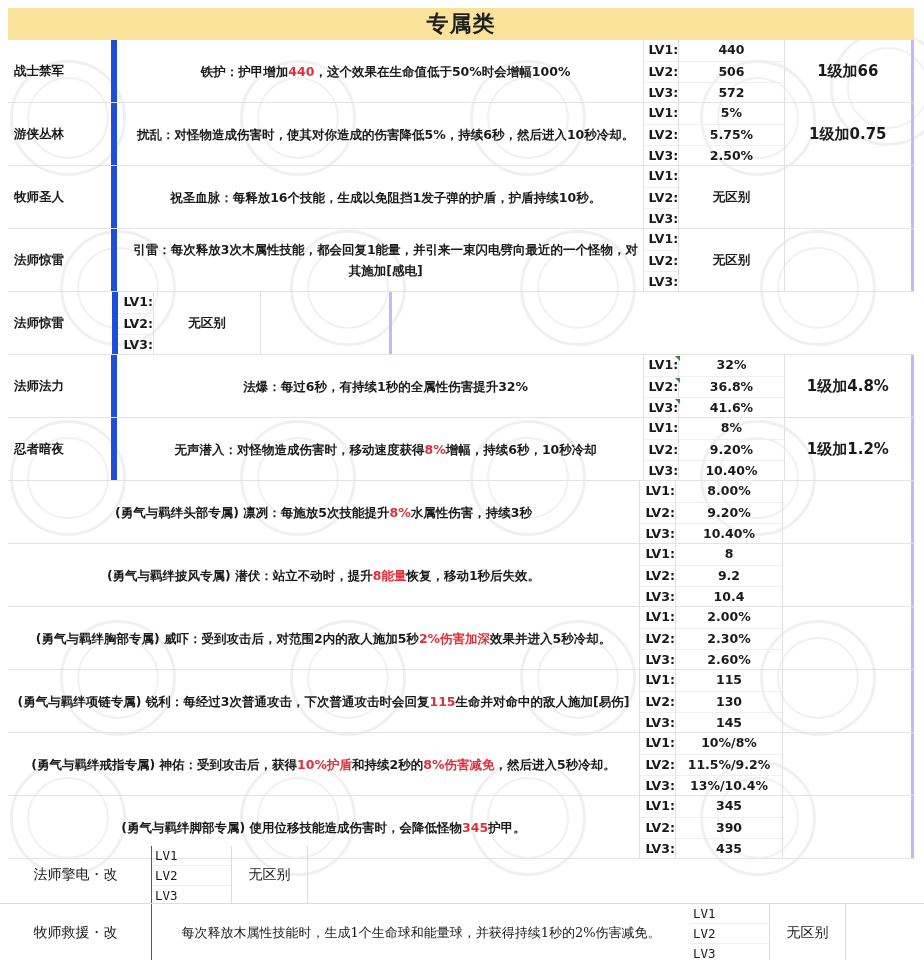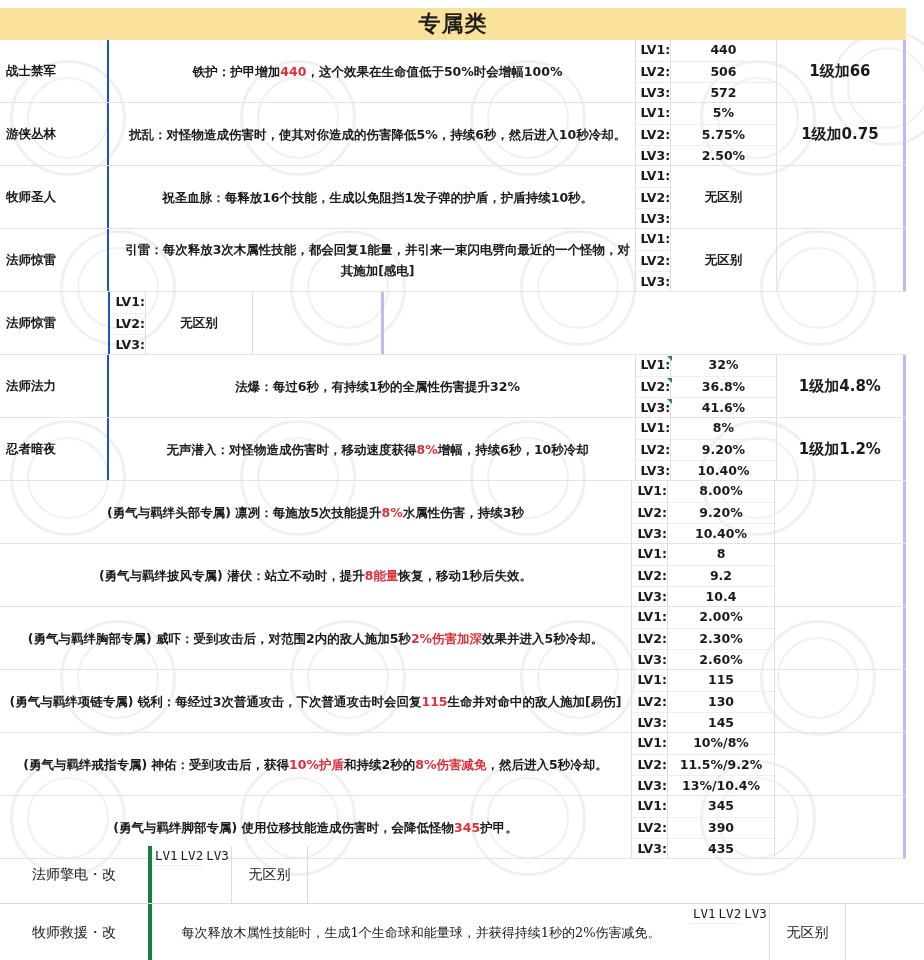--- a/index.html
+++ b/index.html
@@ -1,45 +1,45 @@
 <!DOCTYPE html>
 <html><head>
 <meta charset="utf-8">
 <style>
   html, body { margin:0; padding:0; background:#ffffff; }
   body { width:924px; height:960px; position:relative; overflow:hidden;
          font-family:"DejaVu Sans", "Liberation Sans", sans-serif; color:#1a1a1a; }
   .wm { position:absolute; border:3px solid rgba(200,200,200,0.28); border-radius:50%;
         width:110px; height:110px; pointer-events:none; }
   .wm::after { content:""; position:absolute; inset:14px; border:2px solid rgba(200,200,200,0.25); border-radius:50%; }
-  .sheet { position:absolute; left:0; top:8px; width:906px; }
+  .sheet { position:absolute; left:8px; top:8px; width:906px; }
   .title-bar { height:32px; background:#fbe29a; display:flex; align-items:center; justify-content:center;
                font-weight:bold; font-size:22px; color:#1f1f1f; letter-spacing:1px; }
   .row { display:flex; border-bottom:1px solid #e4e4e4; position:relative; }
-  .c-name { width:110px; display:flex; align-items:center; padding-left:6px; font-weight:bold; font-size:12.5px; box-sizing:border-box; border-right:2px solid #1d4ed8; }
+  .c-name { width:110px; display:flex; align-items:center; padding-left:6px; font-weight:bold; font-size:12.5px; box-sizing:border-box; border-right:6px solid #1d4ed8; }
   .c-desc { width:522px; display:flex; align-items:center; justify-content:center; text-align:center;
             font-weight:bold; font-size:12.5px; line-height:21px; padding:0 4px; box-sizing:border-box; border-right:1px solid #e0e0e0;margin-left:12px; }
   .c-desc.wide { width:632px; margin-left:0; }
   .c-lv { width:36px; display:flex; flex-direction:column; box-sizing:border-box; border-right:1px solid #e0e0e0; }
   .c-lv span { height:20.5px; line-height:20.5px; font-weight:bold; font-size:12.5px; padding-left:2px; border-bottom:1px solid #efefef; position:relative;text-align:right; }
   .c-lv span:last-child { border-bottom:none; }
   .c-val { width:107px; display:flex; flex-direction:column; box-sizing:border-box; border-right:1px solid #e0e0e0; }
   .c-val.single { justify-content:center; align-items:center; font-weight:bold; font-size:12.5px; }
   .c-val span { height:20.5px; line-height:20.5px; text-align:center; font-weight:bold; font-size:12.5px; border-bottom:1px solid #efefef; }
   .c-val span:last-child { border-bottom:none; }
   .c-note { width:131px; display:flex; align-items:center; justify-content:center; font-weight:bold; font-size:15px; box-sizing:border-box; border-right:3px solid #c4b5fd; }
   .red { color:#e0303a; }
   .tri::after { content:""; position:absolute; right:-2px; top:1px; width:0; height:0;
                 border-top:5px solid #2e8b3a; border-left:5px solid transparent; }
   
   .bottom { position:absolute; left:0; top:846px; width:924px; font-family:"DejaVu Serif", "Liberation Serif", serif; }
   .brow { display:flex; border-bottom:1px solid #dcdcdc; height:57px; }
-  .b-name { width:152px; display:flex; align-items:center; justify-content:center; font-size:14px; border-right:4px solid #15803d; box-sizing:border-box;text-align:right; }
+  .b-name { width:152px; display:flex; align-items:center; justify-content:center; font-size:14px; border-right:1px solid #15803d; box-sizing:border-box;text-align:right; }
   .b-desc { width:538px; display:flex; align-items:center; justify-content:center; text-align:center; font-size:13px; line-height:19px; padding:0 4px; box-sizing:border-box; }
-  .b-lv { width:80px; display:flex; flex-direction:row; border-right:1px solid #dcdcdc; box-sizing:border-box; font-family:"DejaVu Sans Mono", "Liberation Mono", monospace; }
+  .b-lv { width:80px; display:flex; flex-direction:column; border-right:1px solid #dcdcdc; box-sizing:border-box; font-family:"DejaVu Sans Mono", "Liberation Mono", monospace; }
   .b-lv span { height:19px; line-height:19px; font-size:12.5px; padding-left:3px; border-bottom:1px solid #efefef; }
   .b-lv span:last-child { border-bottom:none; }
   .b-val { width:76px; display:flex; align-items:center; justify-content:center; font-size:14px; border-right:1px solid #dcdcdc; box-sizing:border-box; }
   .b-rest { flex:1; }
 </style>
 </head>
 <body>
 
 <div id="watermarks">
     <div class="wm" style="left: 10px; top: 60px;"></div>

